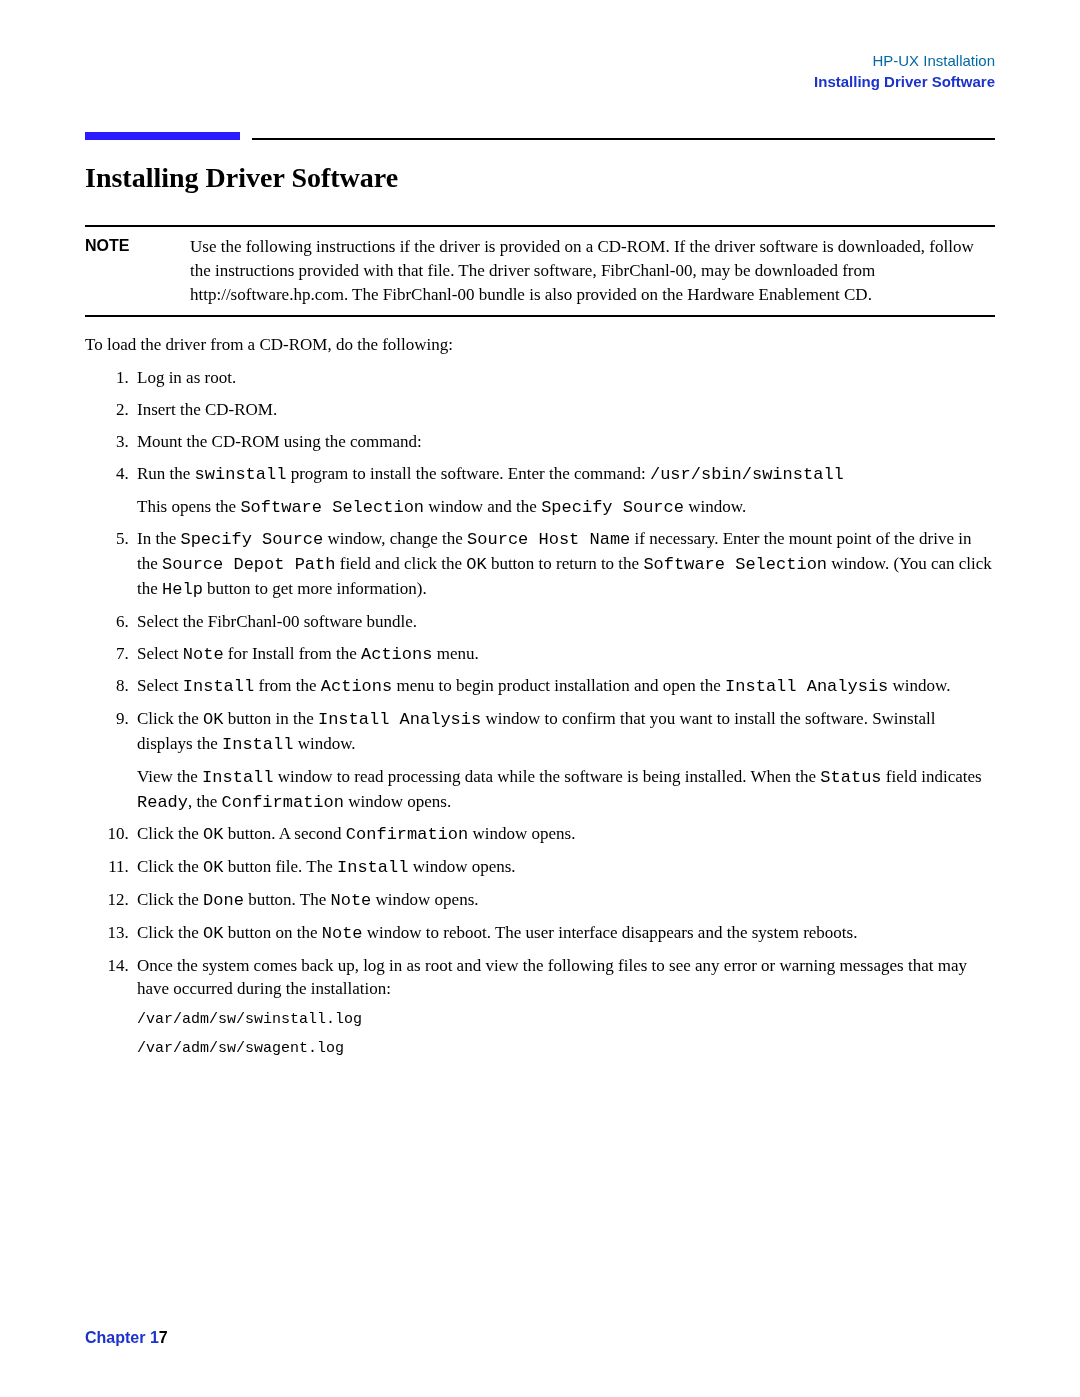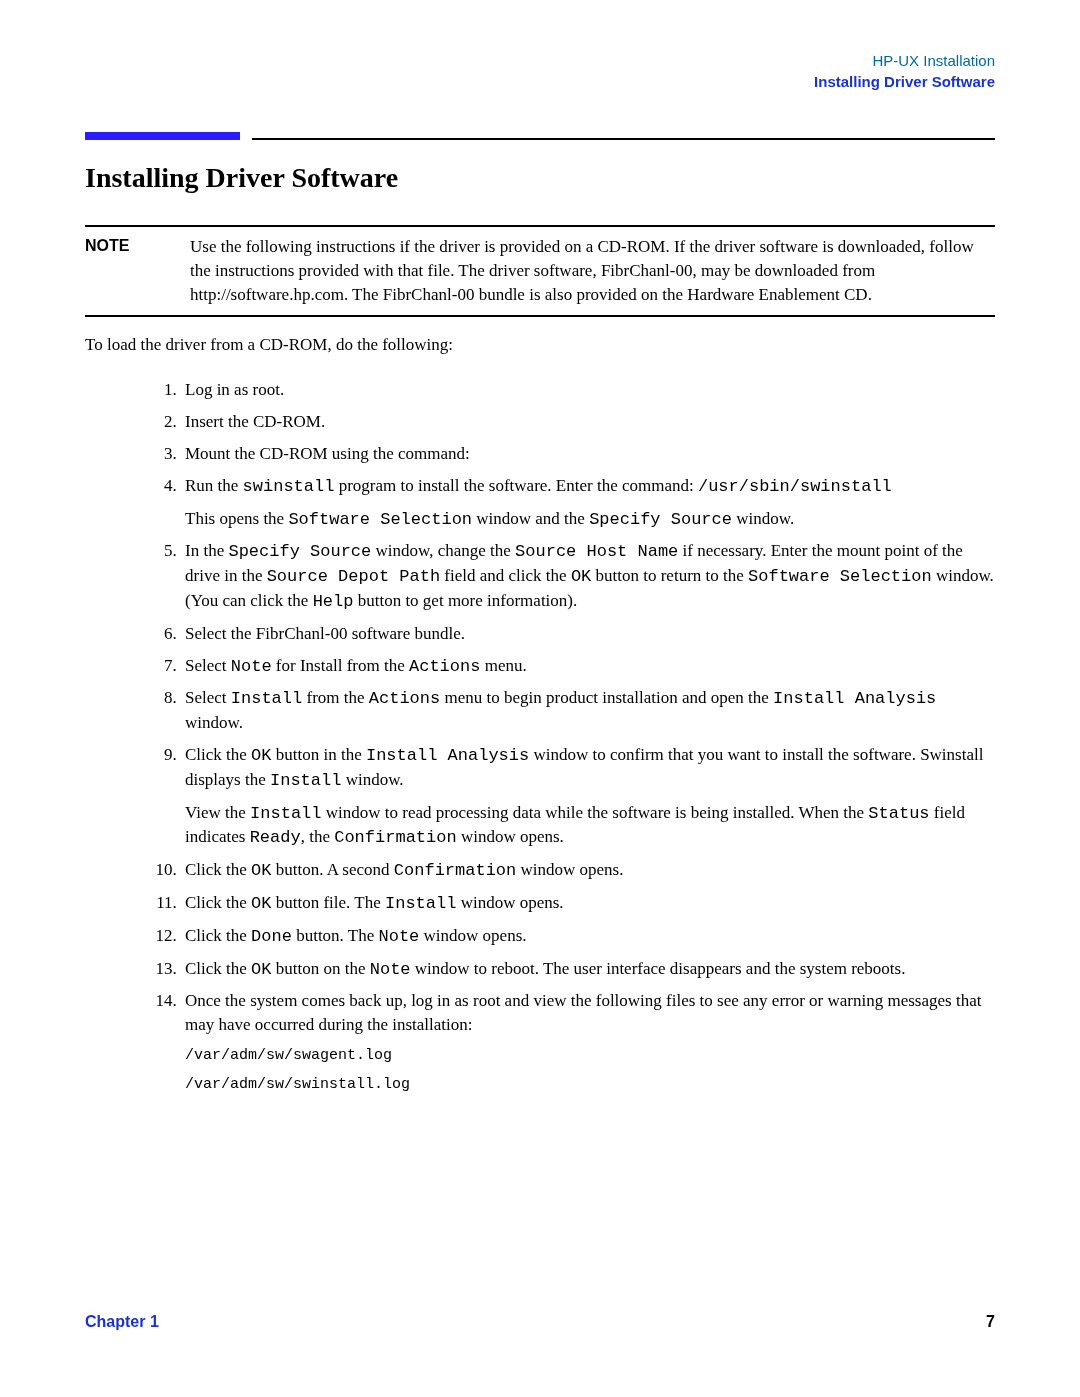--- a/index.html
+++ b/index.html
@@ -52,51 +52,49 @@
     display: flex;
   }
   .note-label {
     font-family: Arial, Helvetica, sans-serif;
     font-weight: bold;
     font-size: 16px;
     width: 105px;
     flex-shrink: 0;
   }
   .note-text { flex: 1; }
-  .intro { margin-bottom: 22px; }
+  .intro { margin-bottom: 10px; }
   ol.steps {
     list-style: decimal;
     padding-left: 48px;
   }
   ol.steps > li {
     padding-left: 4px;
     margin-top: 8px;
-    margin-left: 48px;
   }
   ol.steps > li .sub {
     margin-top: 8px;
   }
   .mono {
     font-family: "Courier New", Courier, monospace;
     font-size: 17px;
   }
   .codeblock {
     font-family: "Courier New", Courier, monospace;
     font-size: 15px;
     margin-top: 8px;
     margin-bottom: 2px;
     white-space: pre;
   }
   .footer {
     position: absolute;
-    bottom: 64px;
+    bottom: 48px;
     left: 85px;
     right: 85px;
     display: flex;
-    justify-content: space-between;
     font-family: Arial, Helvetica, sans-serif;
     font-size: 16px;
     font-weight: bold;
     color: #1b33cc;
   }
   .pagenum { color: #000; }
 </style>
 </head>
 <body>
 
@@ -154,21 +152,21 @@
     <span>Click the </span><span class="mono">OK</span><span> button file. The </span><span class="mono">Install</span><span> window opens.</span>
   </li>
   <li>
     <span>Click the </span><span class="mono">Done</span><span> button. The </span><span class="mono">Note</span><span> window opens.</span>
   </li>
   <li>
     <span>Click the </span><span class="mono">OK</span><span> button on the </span><span class="mono">Note</span><span> window to reboot. The user interface disappears and the system reboots.</span>
   </li>
   <li>
     <span>Once the system comes back up, log in as root and view the following files to see any error or warning messages that may have occurred during the installation:</span>
+    <div class="codeblock">/var/adm/sw/swinstall.log</div>
     <div class="codeblock">/var/adm/sw/swagent.log</div>
-    <div class="codeblock">/var/adm/sw/swinstall.log</div>
   </li>
 </ol>
 
 <div class="footer">
   <span>Chapter 1</span>
   <span class="pagenum">7</span>
 </div>
 
 </body></html>

